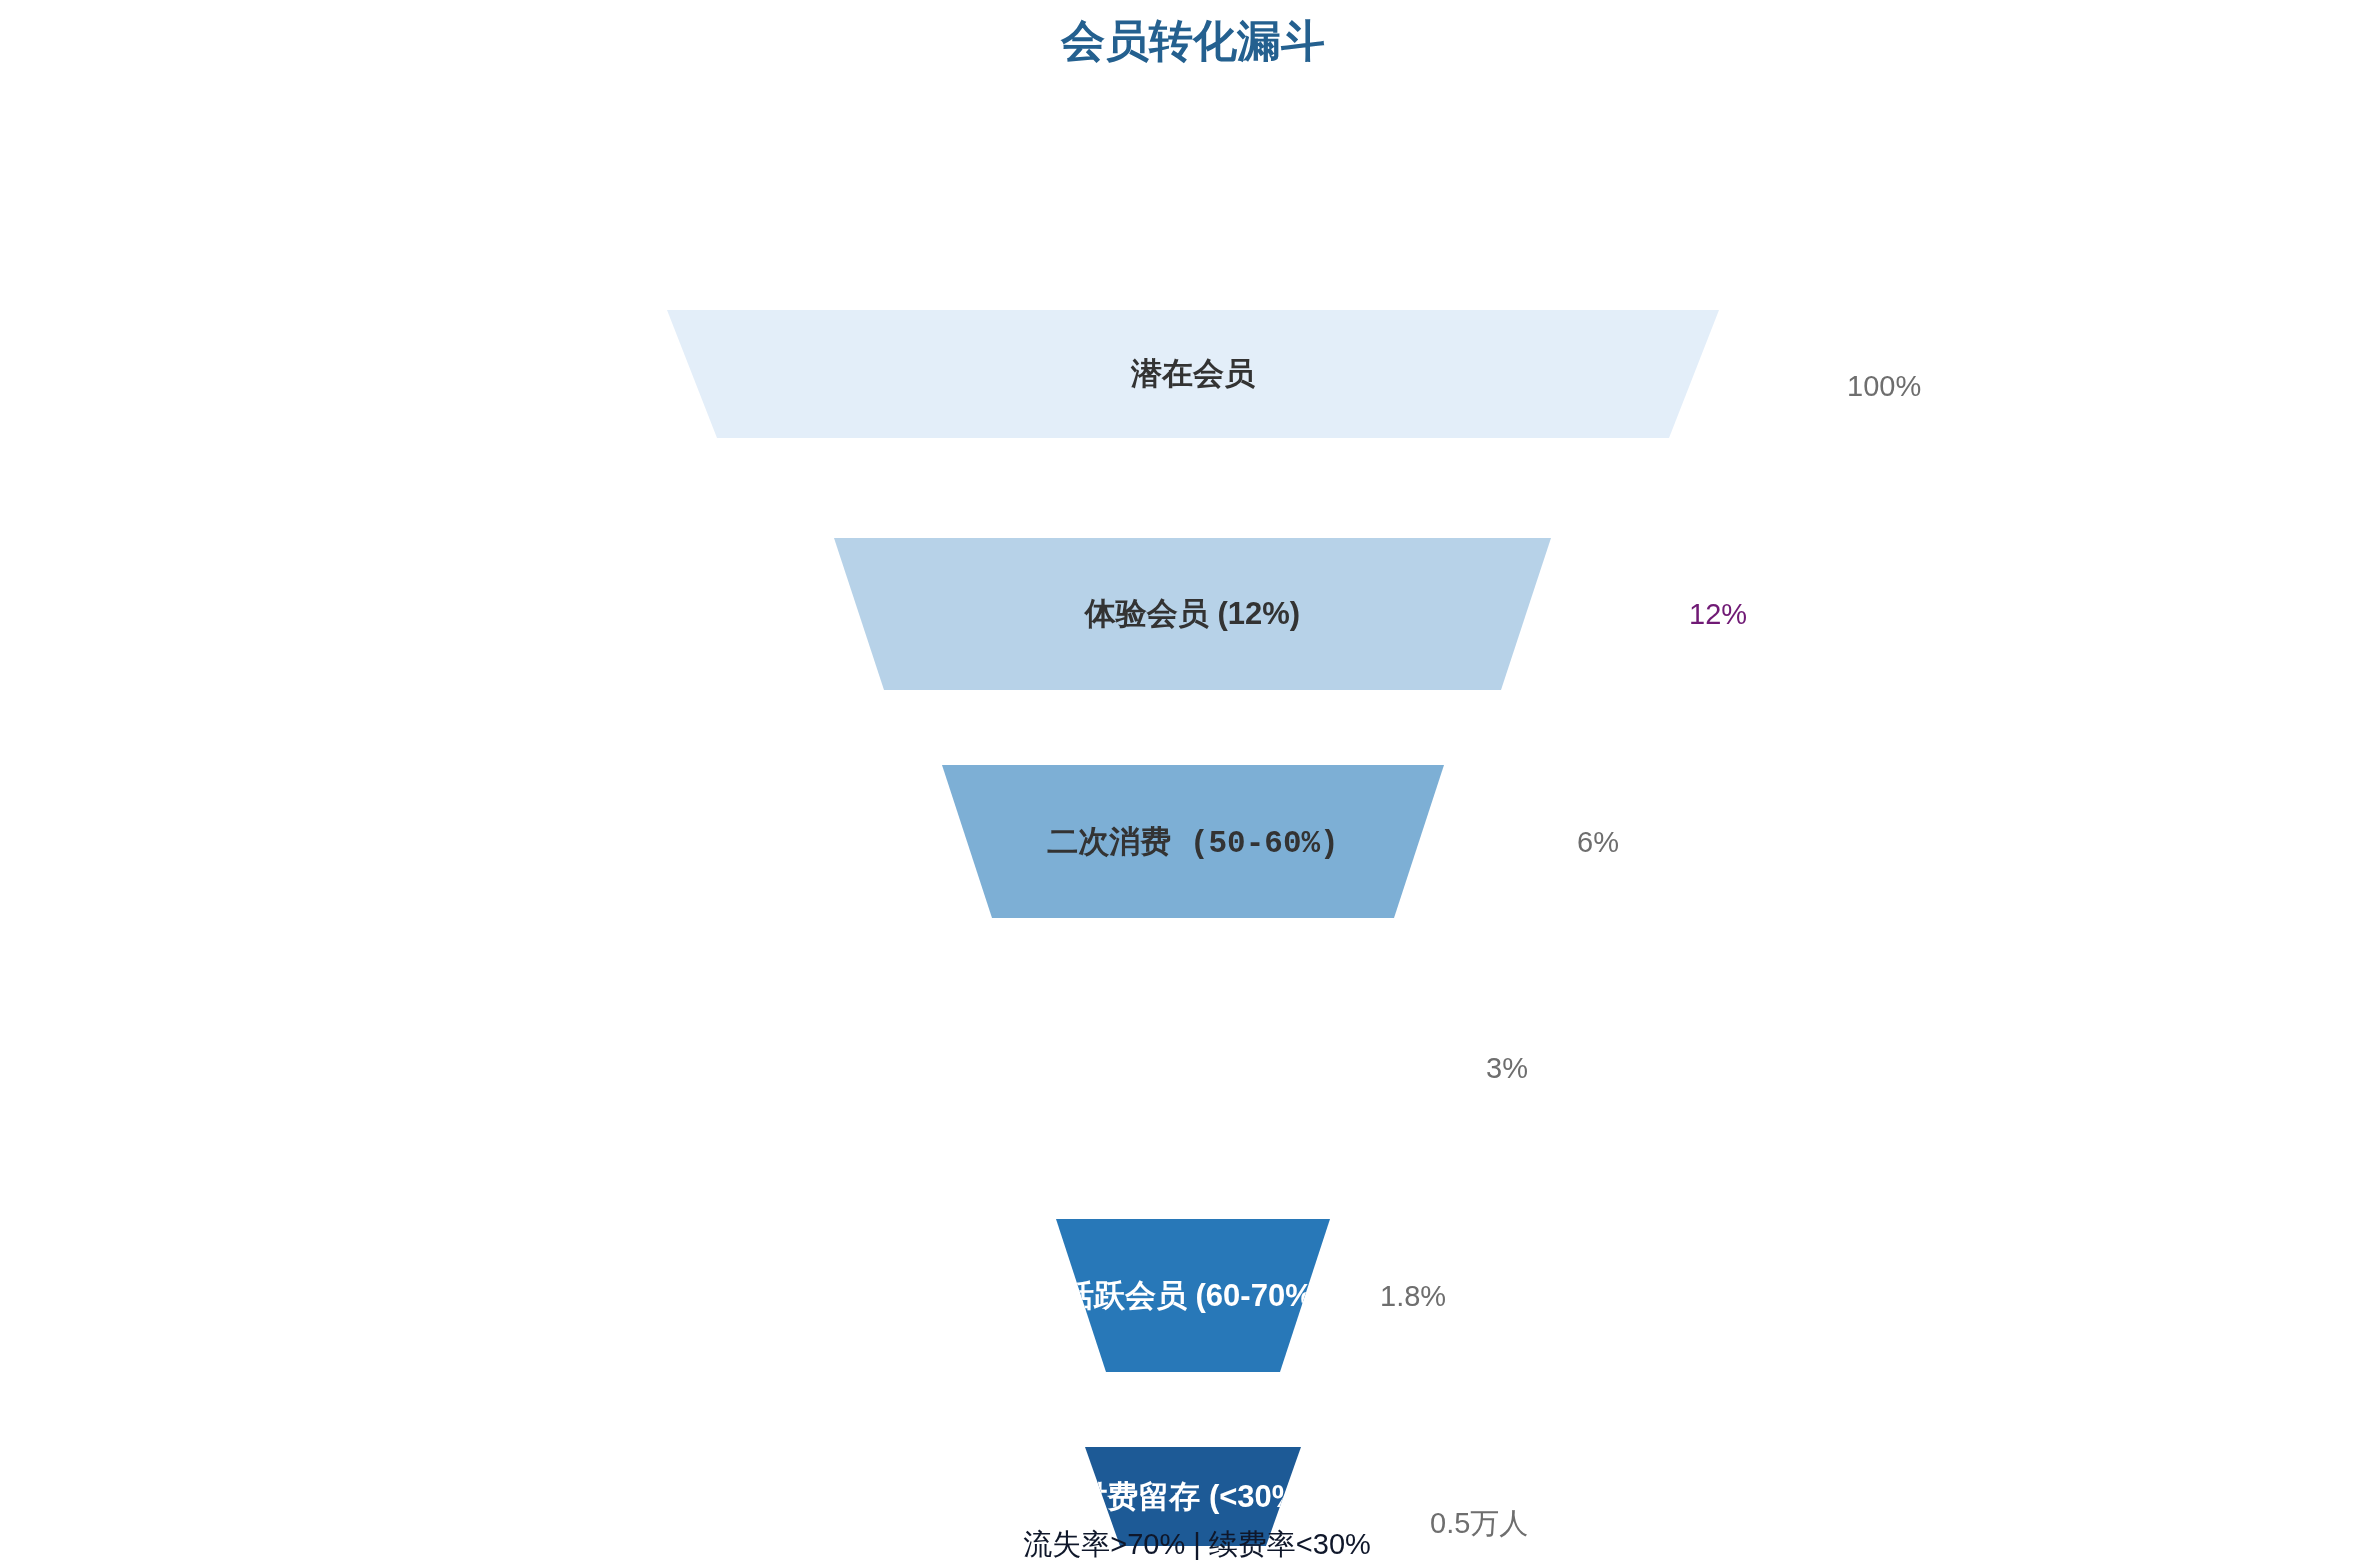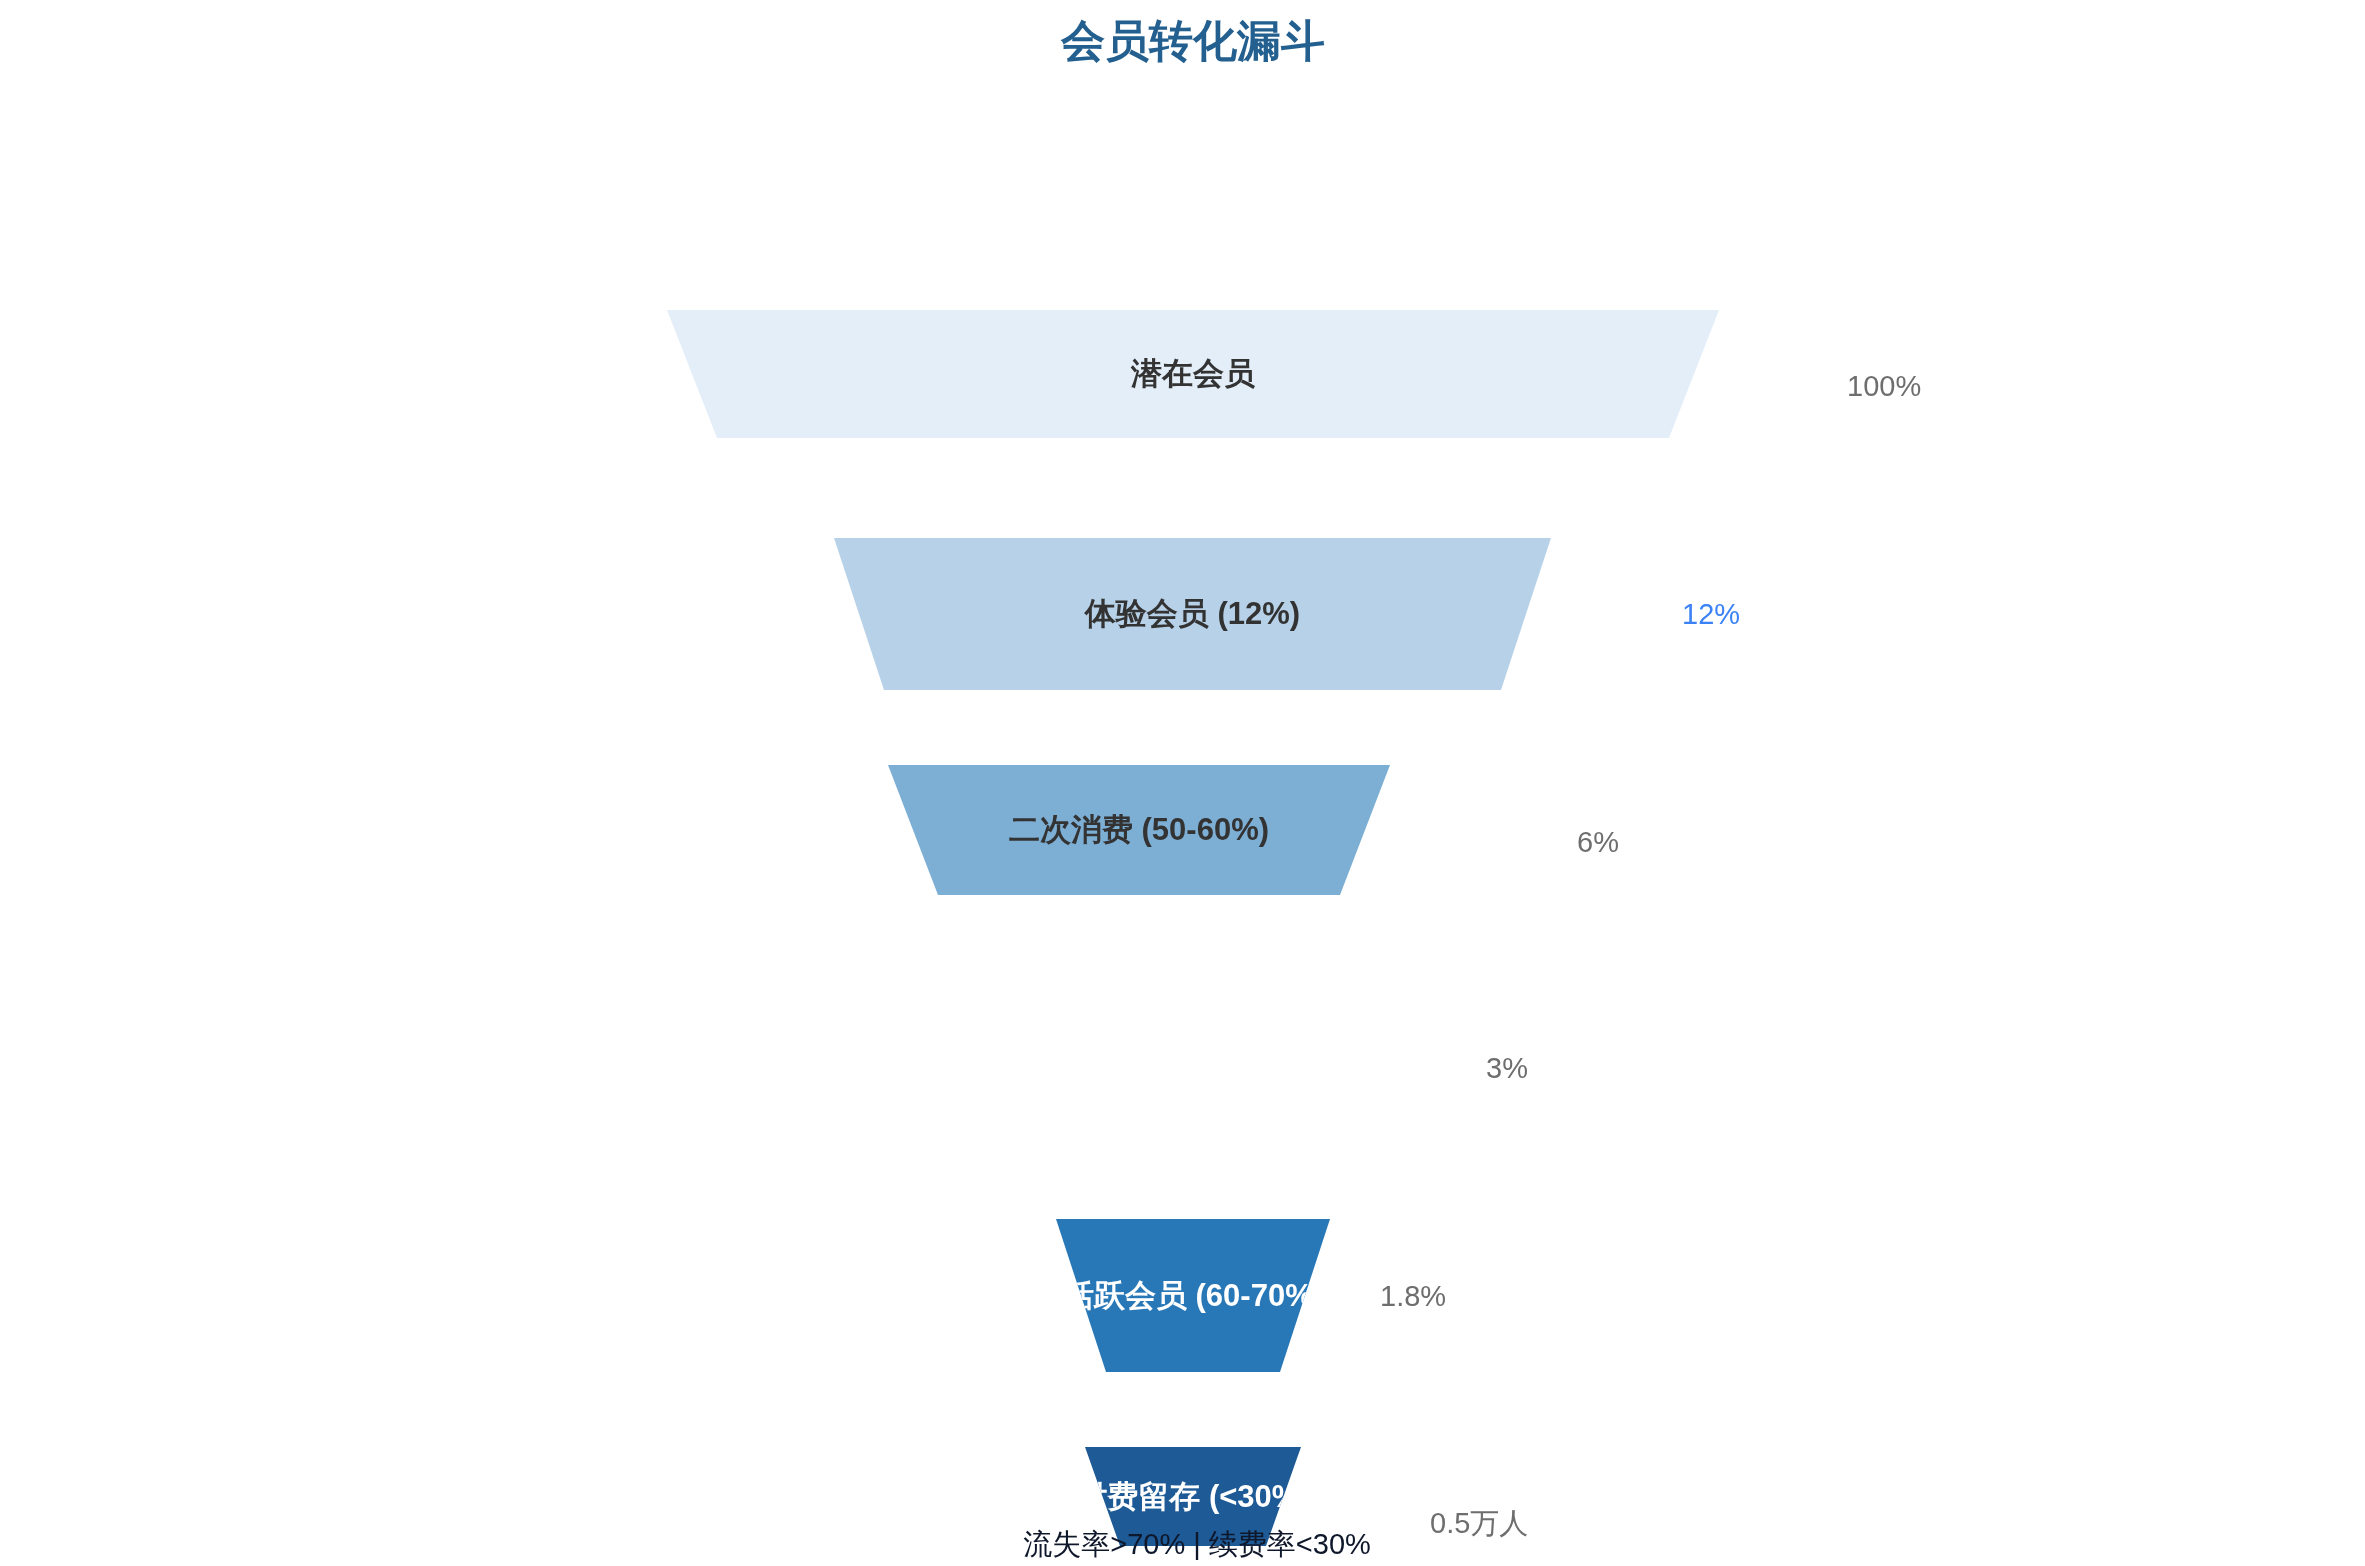--- a/index.html
+++ b/index.html
@@ -31,22 +31,22 @@
     justify-content: center;
     font-size: 31px;
     font-weight: bold;
     white-space: nowrap;
   }
   
   .seg-1 { left: 667px; top: 310px;  width: 1052px; height: 128px;
            clip-path: polygon(0 0, 100% 0, calc(100% - 50px) 100%, 50px 100%); }
   .seg-2 { left: 834px; top: 538px;  width: 717px; height: 152px;
            clip-path: polygon(0 0, 100% 0, calc(100% - 50px) 100%, 50px 100%); }
-  .seg-3 { left: 888px; top: 765px; width: 502px;  height: 130px;
-           clip-path: polygon(0 0, 100% 0, calc(100% - 50px) 100%, 50px 100%); }
+  .seg-3 { left: 942px; top: 765px; width: 502px;  height: 153px;
+           clip-path: polygon(0 0, 100% 0, calc(100% - 50px) 100%, 50px 100%); font-family: Liberation Mono, monospace; }
   .seg-4 { left: 1009px; top: 992px; width: 368px;  height: 153px;
            clip-path: polygon(0 0, 100% 0, calc(100% - 50px) 100%, 50px 100%); }
   .seg-5 { left: 1056px; top: 1219px; width: 274px;  height: 153px;
            clip-path: polygon(0 0, 100% 0, calc(100% - 50px) 100%, 50px 100%); }
   .seg-6 { left: 1085px; top: 1447px; width: 216px;  height: 99px;
            clip-path: polygon(0 0, 100% 0, calc(100% - 35px) 100%, 35px 100%); }
 
   .val {
     position: absolute;
     transform: translateY(-50%);
@@ -92,21 +92,21 @@
   <div class="seg seg-5" style="background-color: rgb(40, 120, 184); color: rgb(255, 255, 255);">
     <span>活跃会员 (60-70%)</span>
   </div>
 
   <div class="seg seg-6" style="background-color: rgb(29, 90, 150); color: rgb(255, 255, 255);">
     <span>付费留存 (&lt;30%)</span>
   </div>
 
   <div class="val val-1" style="color: rgb(110, 110, 110);">100%</div>
 
-  <div class="val val-2" style="color: #3b82f6;">12%</div>
+  <div class="val val-2" style="color: #701a75; margin-left: 7px;">12%</div>
 
   <div class="val val-3" style="color: rgb(110, 110, 110);">6%</div>
 
   <div class="val val-4" style="color: rgb(110, 110, 110);">3%</div>
 
   <div class="val val-5" style="color: rgb(110, 110, 110);">1.8%</div>
 
   <div class="val val-6" style="color: rgb(110, 110, 110);">0.5万人</div>
 
   <div class="annotation" style="color: #0f172a;">流失率&gt;70% | 续费率&lt;30%</div>

